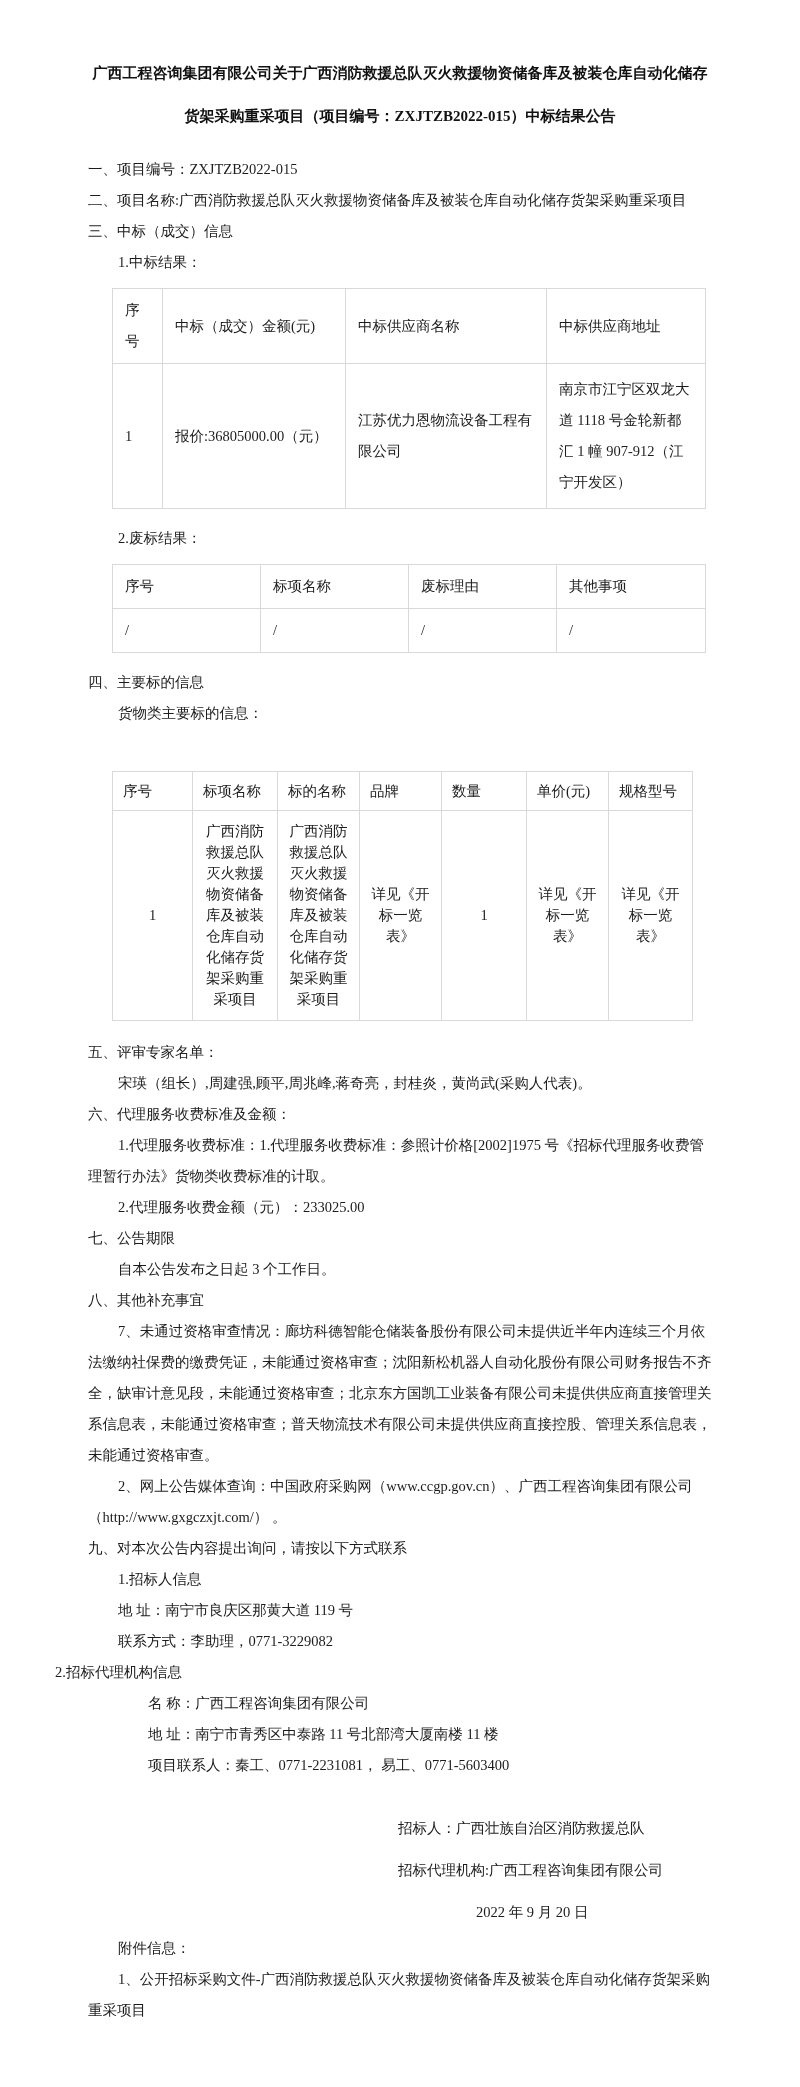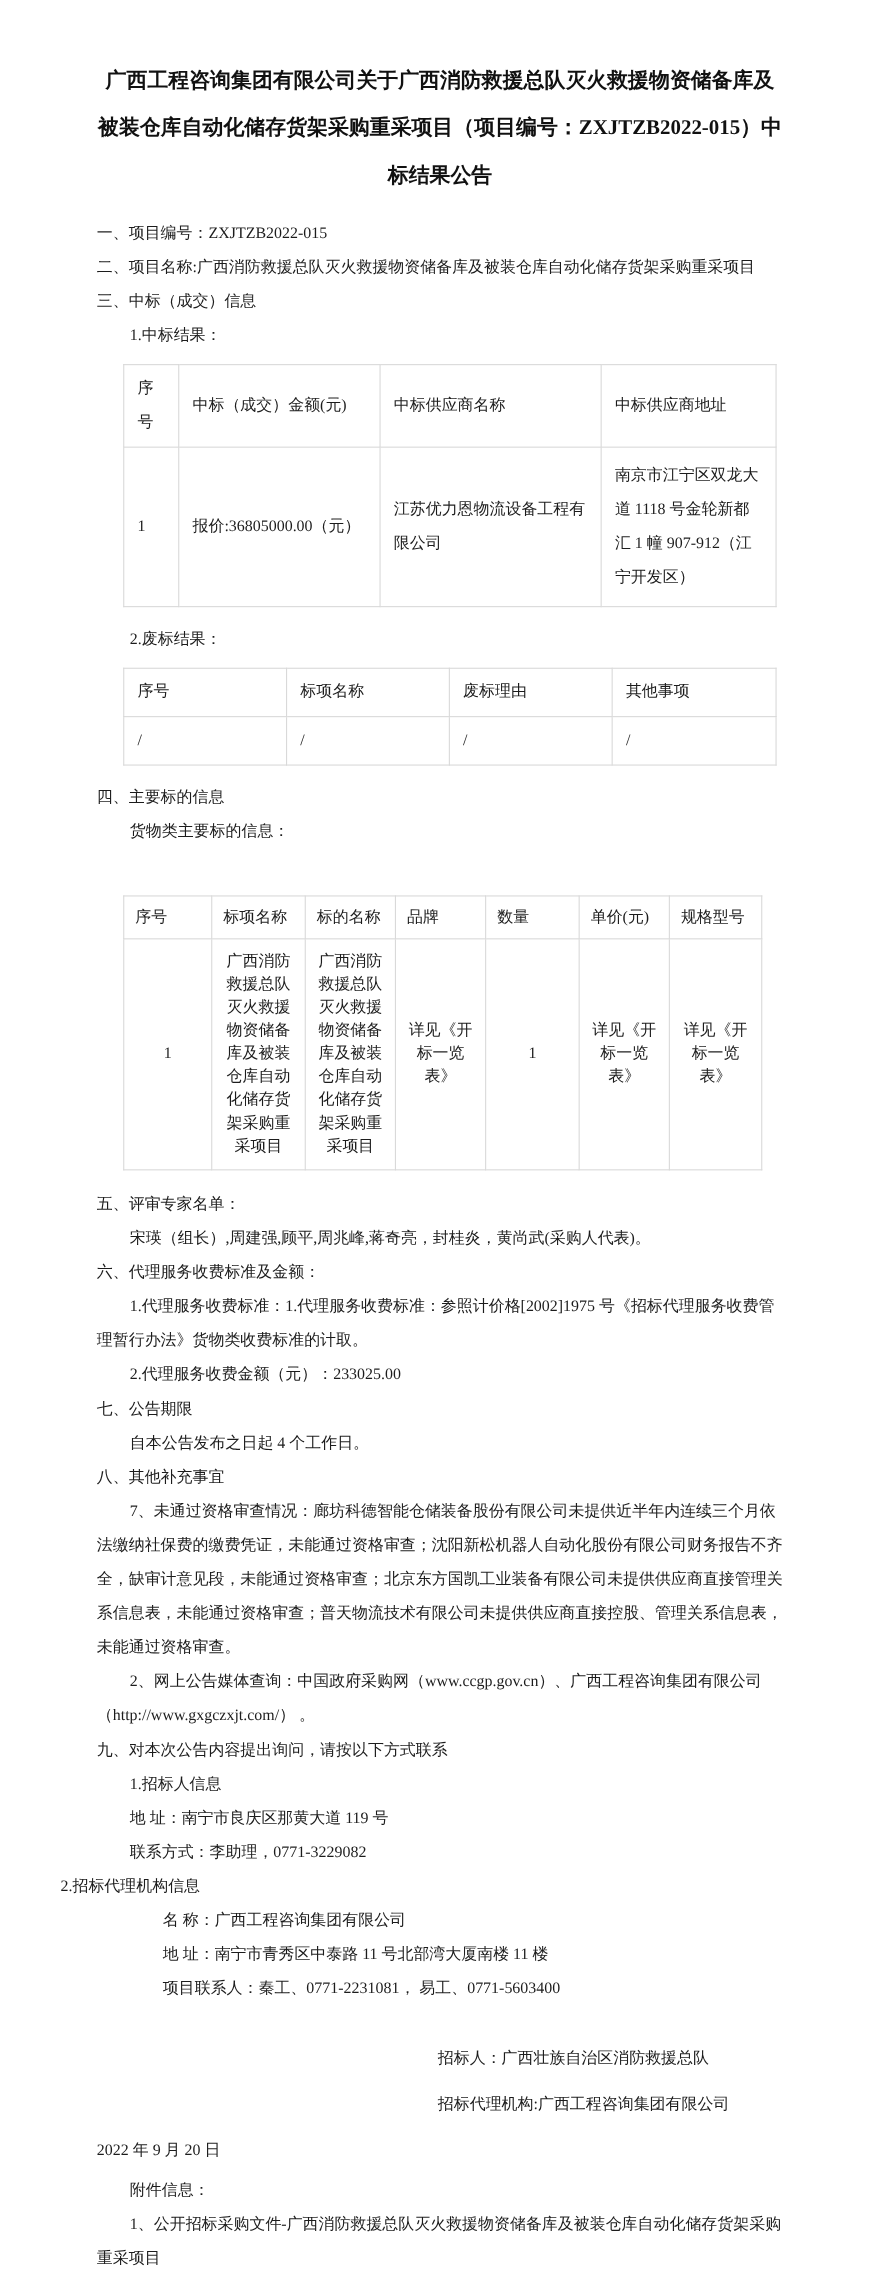--- a/index.html
+++ b/index.html
@@ -9,21 +9,21 @@
     width: 800px;
     min-height: 2087px;
     box-sizing: border-box;
     padding: 52px 88px 84px 88px;
     background: #ffffff;
     font-family: "Liberation Serif", "DejaVu Serif", serif;
     color: #1c1c1c;
     font-size: 14.5px;
   }
   .title {
-    font-size: 19px;
+    font-size: 15px;
     font-weight: bold;
     text-align: center;
     line-height: 43px;
     margin: 0 0 16px 0;
     color: #111111;
   }
   p { margin: 0; line-height: 31px; }
   .i1 { text-indent: 30px; }   
   .i2 { text-indent: 60px; }   
   .outdent { margin-left: -33px; } 
@@ -46,21 +46,21 @@
   .tbl1 th { height: 32px; }
   .tbl1 td { padding-top: 10px; padding-bottom: 10px; }
   .tbl2 { width: 593px; margin: 10px 0 14px 24px; }
   .tbl2 th, .tbl2 td { height: 30px; }
   .tbl3 { width: 580px; margin: 42px 0 16px 24px; }
   .tbl3 th { padding: 8px 10px; line-height: 22px; }
   .tbl3 td { padding: 10px 10px; line-height: 21px; text-align: center; }
   .sign-block { margin-top: 26px; }
   .sign-block p { line-height: 42px; }
   .sign-line { margin-left: 310px; }
-  .sign-date { }
+  .sign-date { margin-left: 388px; }
 </style>
 </head>
 <body>
 
 <div class="page">
 
   <h1 class="title">广西工程咨询集团有限公司关于广西消防救援总队灭火救援物资储备库及被装仓库自动化储存货架采购重采项目（项目编号：ZXJTZB2022-015）中标结果公告</h1>
 
   <p class="sec">一、项目编号：ZXJTZB2022-015</p>
   <p class="sec">二、项目名称:广西消防救援总队灭火救援物资储备库及被装仓库自动化储存货架采购重采项目</p>
@@ -158,21 +158,21 @@
   </table>
 
   <p class="sec">五、评审专家名单：</p>
   <p class="i1">宋瑛（组长）,周建强,顾平,周兆峰,蒋奇亮，封桂炎，黄尚武(采购人代表)。</p>
 
   <p class="sec">六、代理服务收费标准及金额：</p>
   <p class="i1">1.代理服务收费标准：1.代理服务收费标准：参照计价格[2002]1975 号《招标代理服务收费管理暂行办法》货物类收费标准的计取。</p>
   <p class="i1">2.代理服务收费金额（元）：233025.00</p>
 
   <p class="sec">七、公告期限</p>
-  <p class="i1">自本公告发布之日起 4 个工作日。</p>
+  <p class="i1">自本公告发布之日起 3 个工作日。</p>
 
   <p class="sec">八、其他补充事宜</p>
   <p class="i1">7、未通过资格审查情况：廊坊科德智能仓储装备股份有限公司未提供近半年内连续三个月依法缴纳社保费的缴费凭证，未能通过资格审查；沈阳新松机器人自动化股份有限公司财务报告不齐全，缺审计意见段，未能通过资格审查；北京东方国凯工业装备有限公司未提供供应商直接管理关系信息表，未能通过资格审查；普天物流技术有限公司未提供供应商直接控股、管理关系信息表，未能通过资格审查。</p>
   <p class="i1">2、网上公告媒体查询：中国政府采购网（www.ccgp.gov.cn）、广西工程咨询集团有限公司（http://www.gxgczxjt.com/） 。</p>
 
   <p class="sec">九、对本次公告内容提出询问，请按以下方式联系</p>
   <p class="i1">1.招标人信息</p>
   <p class="i1">地 址：南宁市良庆区那黄大道 119 号</p>
   <p class="i1">联系方式：李助理，0771-3229082</p>
   <p class="outdent">2.招标代理机构信息</p>

